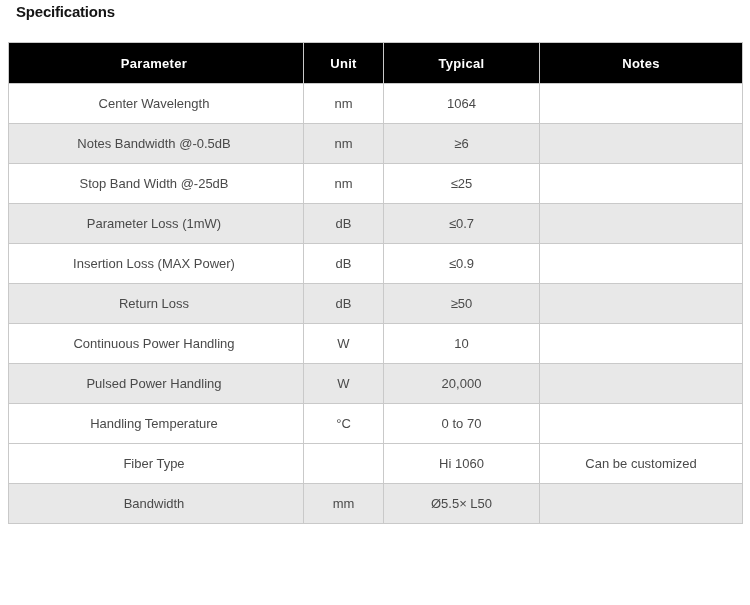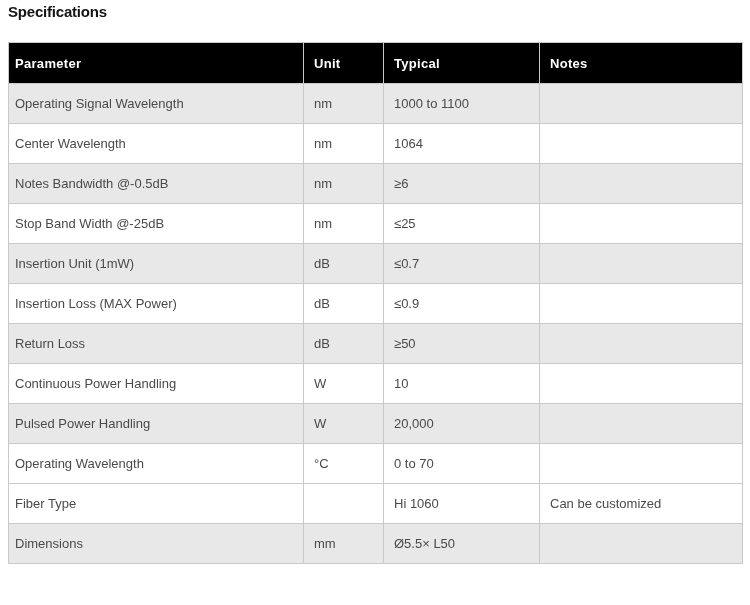--- a/index.html
+++ b/index.html
@@ -20,37 +20,37 @@
   body {
     width: 750px;
     height: 605px;
     overflow: hidden;
     font-family: "Liberation Sans", sans-serif;
   }
   .page {
     padding: 0 8px;
   }
   .page-title {
-    margin: 3px 0 0 0;
+    margin: 3px 0 0 8px;
     font-size: 15px;
     line-height: 17px;
     font-weight: 700;
     color: var(--title-text);
     letter-spacing: -0.2px;
   }
   table.spec-table {
     border-collapse: collapse;
     table-layout: fixed;
     width: 734px;
     margin-top: 22px;
   }
   table.spec-table th,
   table.spec-table td {
     border: 1px solid var(--border);
-    text-align: left;
+    text-align: center;
     vertical-align: middle;
     height: 40px;
     padding: 0 10px;
     overflow: hidden;
     white-space: nowrap;
   }
   table.spec-table th {
     background: var(--header-bg);
     color: var(--header-text);
     font-size: 13px;
@@ -86,46 +86,40 @@
     </colgroup>
     <thead>
       <tr>
         <th>Parameter</th>
         <th>Unit</th>
         <th>Typical</th>
         <th>Notes</th>
       </tr>
     </thead>
     <tbody id="spec-rows">
-        <tr class="alt">
-          <td>Operating Signal Wavelength</td>
-          <td>nm</td>
-          <td>1000 to 1100</td>
-          <td></td>
-        </tr>
         <tr>
           <td>Center Wavelength</td>
           <td>nm</td>
           <td>1064</td>
           <td></td>
         </tr>
         <tr class="alt">
           <td>Notes Bandwidth @-0.5dB</td>
           <td>nm</td>
           <td>≥6</td>
           <td></td>
         </tr>
         <tr>
           <td>Stop Band Width @-25dB</td>
           <td>nm</td>
           <td>≤25</td>
           <td></td>
         </tr>
         <tr class="alt">
-          <td>Insertion Unit (1mW)</td>
+          <td>Parameter Loss (1mW)</td>
           <td>dB</td>
           <td>≤0.7</td>
           <td></td>
         </tr>
         <tr>
           <td>Insertion Loss (MAX Power)</td>
           <td>dB</td>
           <td>≤0.9</td>
           <td></td>
         </tr>
@@ -141,32 +135,32 @@
           <td>10</td>
           <td></td>
         </tr>
         <tr class="alt">
           <td>Pulsed Power Handling</td>
           <td>W</td>
           <td>20,000</td>
           <td></td>
         </tr>
         <tr>
-          <td>Operating Wavelength</td>
+          <td>Handling Temperature</td>
           <td>°C</td>
           <td>0 to 70</td>
           <td></td>
         </tr>
         <tr>
           <td>Fiber Type</td>
           <td></td>
           <td>Hi 1060</td>
           <td>Can be customized</td>
         </tr>
         <tr class="alt">
-          <td>Dimensions</td>
+          <td>Bandwidth</td>
           <td>mm</td>
           <td>Ø5.5× L50</td>
           <td></td>
         </tr>
       </tbody>
   </table>
 </div>
 
 </body></html>

